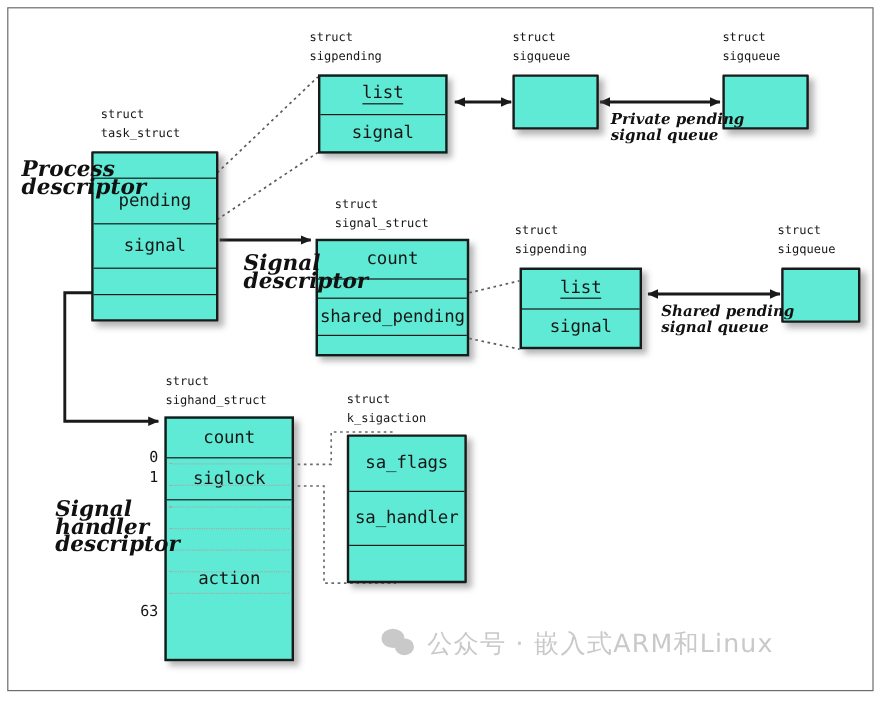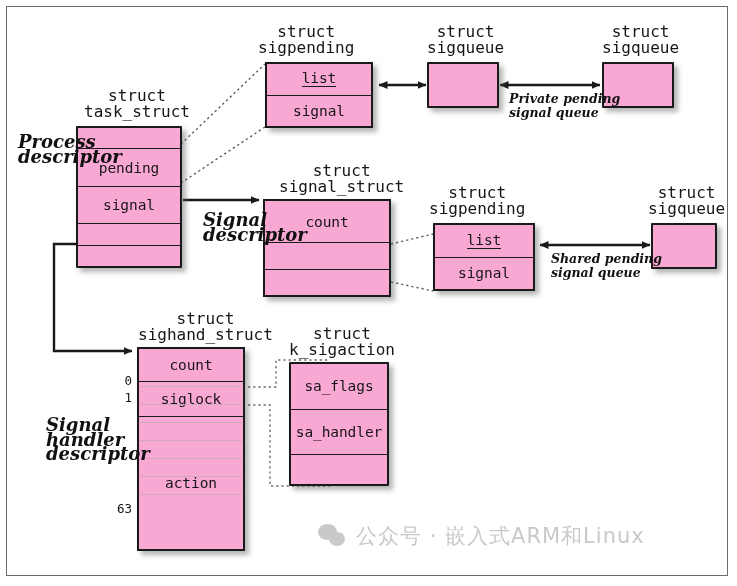--- a/index.html
+++ b/index.html
@@ -28,21 +28,21 @@
     border: 1px solid #6c6c6c;
     box-sizing: border-box;
     background: #ffffff;
   }
 
   
   .sbox {
     position: absolute;
     box-sizing: border-box;
     border: 2px solid #1a1a1a;
-    background: #f9a8d4;
+    background: #5eead4;
     box-shadow: 4px 4px 5px rgba(90,90,90,0.45);
     display: flex;
     flex-direction: column;
     z-index: 5;
   }
   .sbox.rounded {
     border-radius: 1px;
   }
   .sbox .row {
     flex: 1 1 auto;
@@ -59,26 +59,25 @@
   }
   .sbox .row:last-child {
     border-bottom: none;
   }
   .sbox .row.blank { }
 
   
   .caption {
     position: absolute;
     font-family: "DejaVu Sans Mono", monospace;
-    font-size: 16px;
+    font-size: 10px;
     line-height: 15.5px;
     color: #161616;
     white-space: pre;
     z-index: 7;
-    text-align: center;
   }
 
   
   .ital {
     position: absolute;
     font-family: "DejaVu Serif", serif;
     font-style: italic;
     font-weight: 700;
     font-size: 18px;
     line-height: 14.5px;
@@ -250,20 +249,21 @@
   </div>
 
   <div class="ital small" style="left:509px; top:92px;">Private pending
 signal queue</div>
 
   <div class="caption" style="left:279px; top:163px;">struct
 signal_struct</div>
   <div class="sbox" style="left:263px; top:199px; width:128px; height:98px;">
     <div class="row">count</div>
     <div class="row blank"></div>
+    <div class="row">shared_pending</div>
     <div class="row blank"></div>
   </div>
   <div class="ital" style="left:203px; top:213px;">Signal
 descriptor</div>
 
   <div class="caption" style="left:429px; top:185px;">struct
 sigpending</div>
   <div class="sbox" style="left:433px; top:223px; width:102px; height:68px;">
     <div class="row">
       <span class="ul">list</span>

